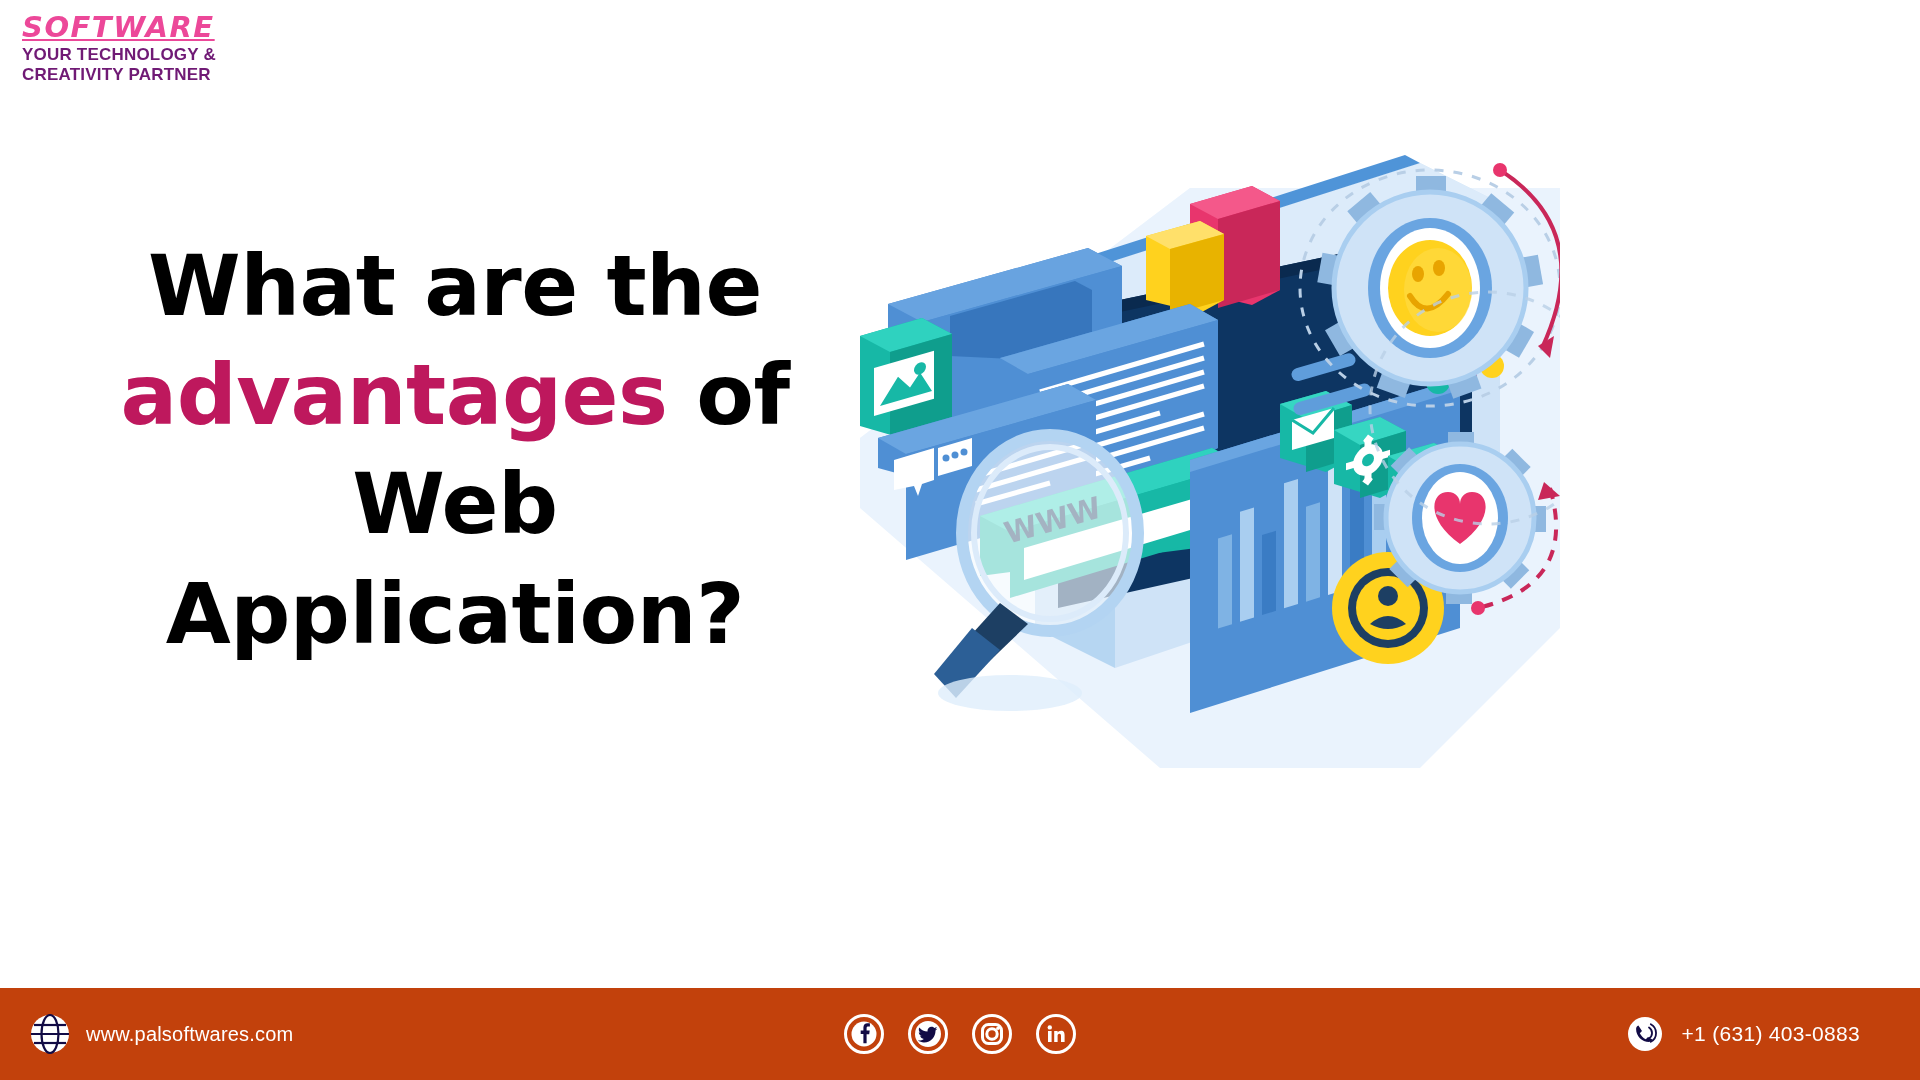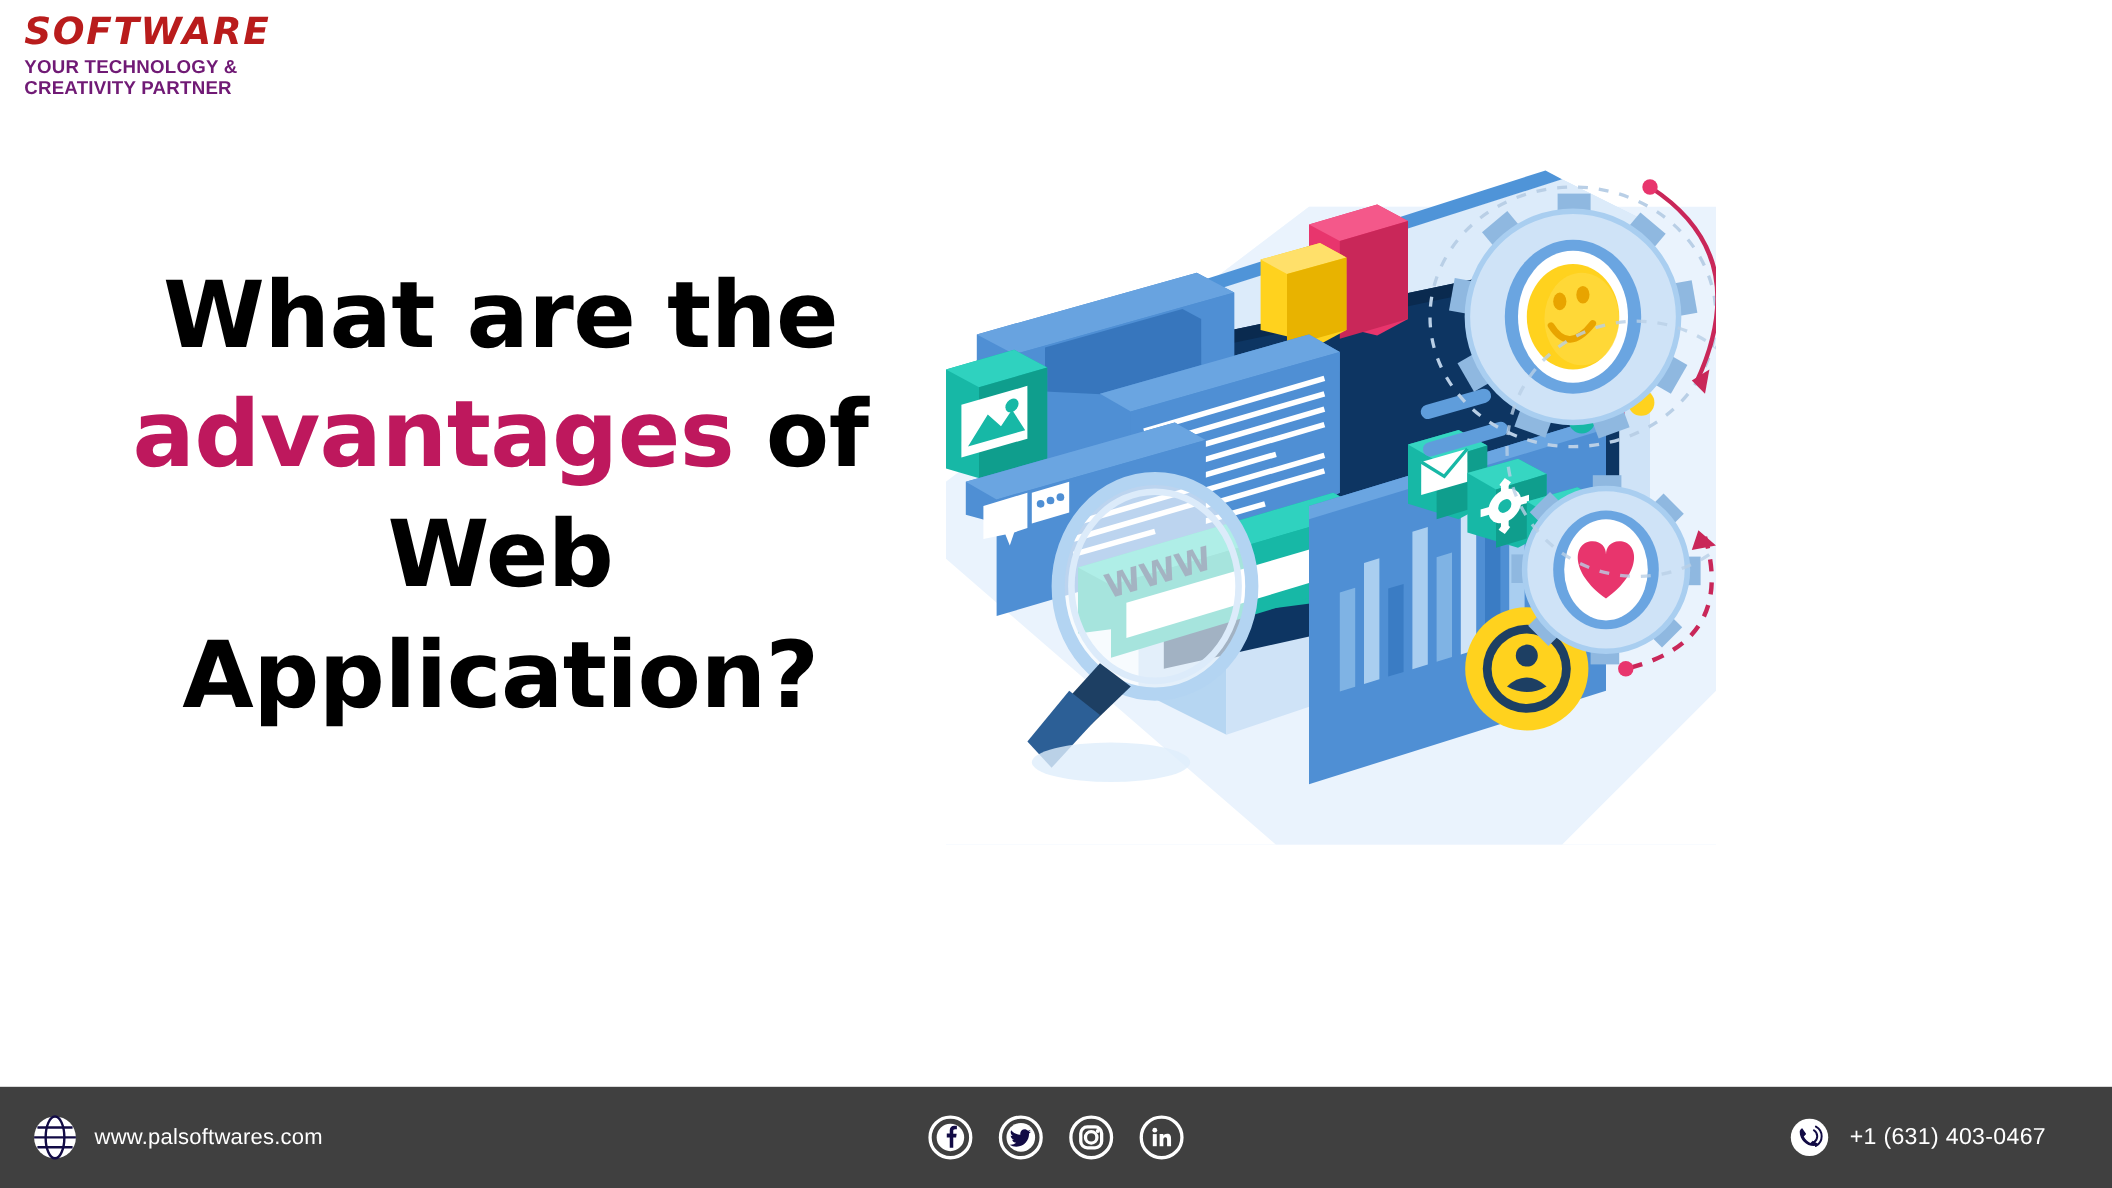--- a/index.html
+++ b/index.html
@@ -12,22 +12,22 @@
 
   
   .logo { position:absolute; left:22px; top:14px; width:200px; }
   .logo-pal {
     font-family:"DejaVu Sans","Liberation Sans",sans-serif;
     font-size:54px; font-weight:bold; font-style:italic;
     color:#12395f; letter-spacing:1px; line-height:0.96;
   }
   .logo-sw {
     font-family:"DejaVu Sans","Liberation Sans",sans-serif;
-    font-size:34px; font-weight:bold; font-style:italic;
-    color:#b91c1c; letter-spacing:1.5px; line-height:1.05; margin-top:-2px;
+    font-size:29px; font-weight:bold; font-style:italic;
+    color:#ec4899; letter-spacing:1.5px; line-height:1.05; margin-top:-2px;text-decoration:underline;
   }
   .logo-tag {
     font-family:"Liberation Sans",sans-serif;
     font-size:17px; font-weight:bold; color:#701a75;
     letter-spacing:0.2px; line-height:1.16; margin-top:3px;
   }
 
   
   .headline {
     position:absolute; left:60px; top:232px; width:790px;
@@ -38,21 +38,21 @@
   }
   .hl-green { color:#be185d; }
 
   
   .illus { position:absolute; left:860px; top:108px; width:700px; height:660px; }
   .illus svg { display:block; }
 
   
   .footer {
     position:absolute; left:0; bottom:0; width:1920px; height:92px;
-    background:#404040; display:flex; align-items:center;
+    background:#c2410c; display:flex; align-items:center;
   }
   .f-left { position:absolute; left:28px; display:flex; align-items:center; gap:14px; }
   .f-url { color:#ffffff; font-size:20px; letter-spacing:0.2px; }
   .f-social {
     position:absolute; left:50%; transform:translateX(-50%);
     display:flex; align-items:center; gap:22px;
   }
   .soc { width:42px; height:42px; display:block; }
   .f-right { position:absolute; right:60px; display:flex; align-items:center; gap:16px; }
   .f-phone { color:#ffffff; font-size:21px; letter-spacing:0.3px; }
@@ -382,16 +382,16 @@
 
   <div class="f-right">
     <svg width="42" height="42" viewBox="0 0 42 42">
       <circle cx="21" cy="21" r="17" fill="#ffffff"></circle>
       <path d="M14.4 12.6c-1.3.5-2.3 1.8-2.3 3.3 0 7.2 5.8 13 13 13 1.5 0 2.8-1 3.3-2.3l-4.4-2.6-2.2 2.2c-2.6-1.3-4.7-3.4-6-6l2.2-2.2z" fill="#120b45"></path>
       <g stroke="#120b45" stroke-width="1.8" fill="none" stroke-linecap="round">
         <path d="M25 14.5a6.5 6.5 0 0 1 0 11"></path>
         <path d="M26.8 11.2a10 10 0 0 1 0 17.6"></path>
       </g>
     </svg>
-    <span class="f-phone">+1 (631) 403-0467</span>
+    <span class="f-phone">+1 (631) 403-0883</span>
   </div>
 
 </div>
 
 </body></html>

